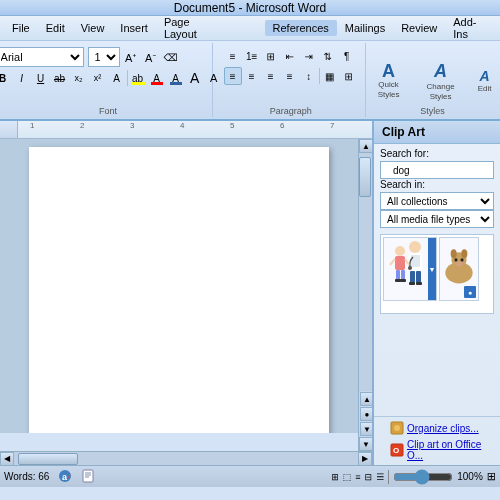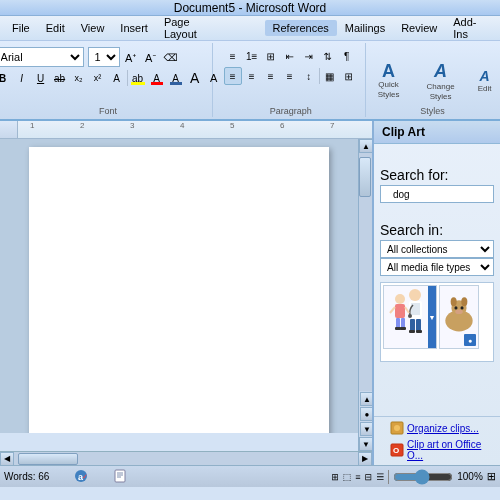--- a/index.html
+++ b/index.html
@@ -147,24 +147,24 @@
       color: #000;
     }
 
     .panel-body {
       padding: 4px 6px;
       flex: 1;
       overflow: hidden;
     }
 
     .panel-label {
-      font-size: 14px;
+      font-size: 10px;
       color: #000;
       margin-bottom: 2px;
-      margin-top: 19px;
+      margin-top: 0;
     }
 
     .panel-input {
       width: 100%;
       height: 18px;
       border: 1px solid #8ab0d0;
       background: white;
       font-size: 10px;
       padding: 1px 12px;
     }
@@ -233,21 +233,21 @@
       height: 22px;
       background: linear-gradient(to bottom, #c8d8ec, #b8c8dc);
       border-top: 1px solid #90b0c8;
       display: flex;
       align-items: center;
       padding: 0 4px;
       font-size: 10px;
       justify-content: space-between;
     }
 
-    .status-left { display: flex; align-items: center; gap: 24px; }
+    .status-left { display: flex; align-items: center; gap: 8px; }
     .status-right { display: flex; align-items: center; gap: 4px; }
 
     .zoom-slider {
       width: 60px;
       height: 8px;
       accent-color: #5090c0;
     }
 
     
     .horiz-scroll-area {

